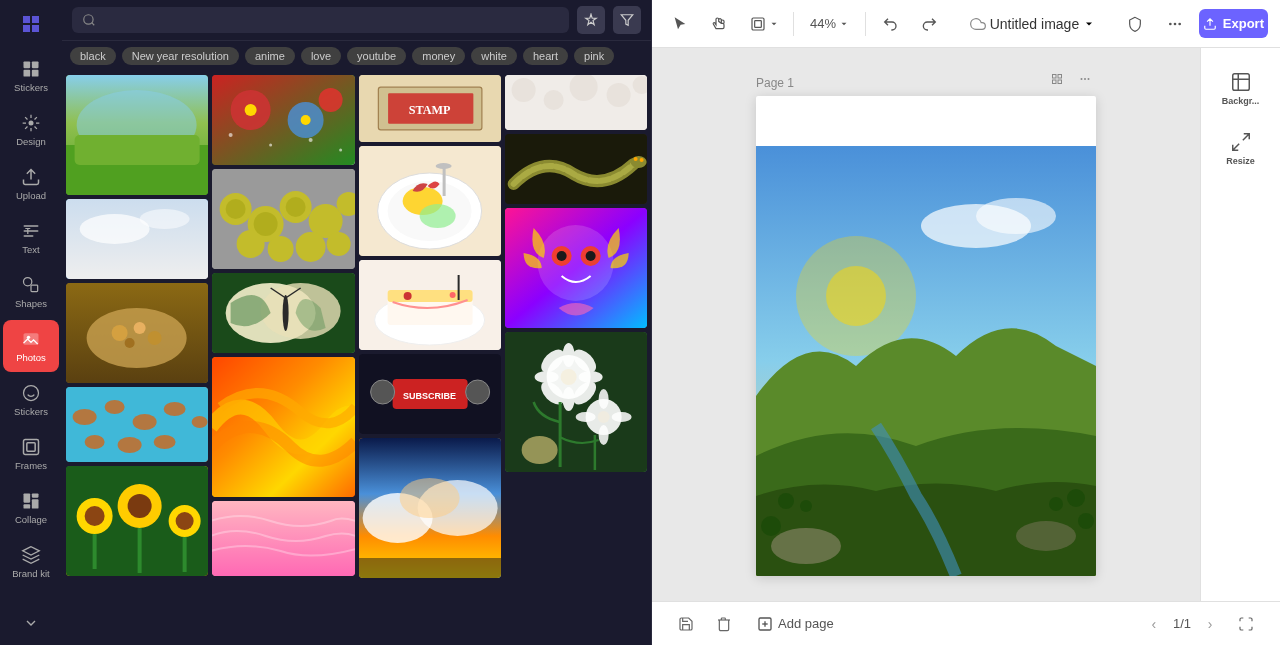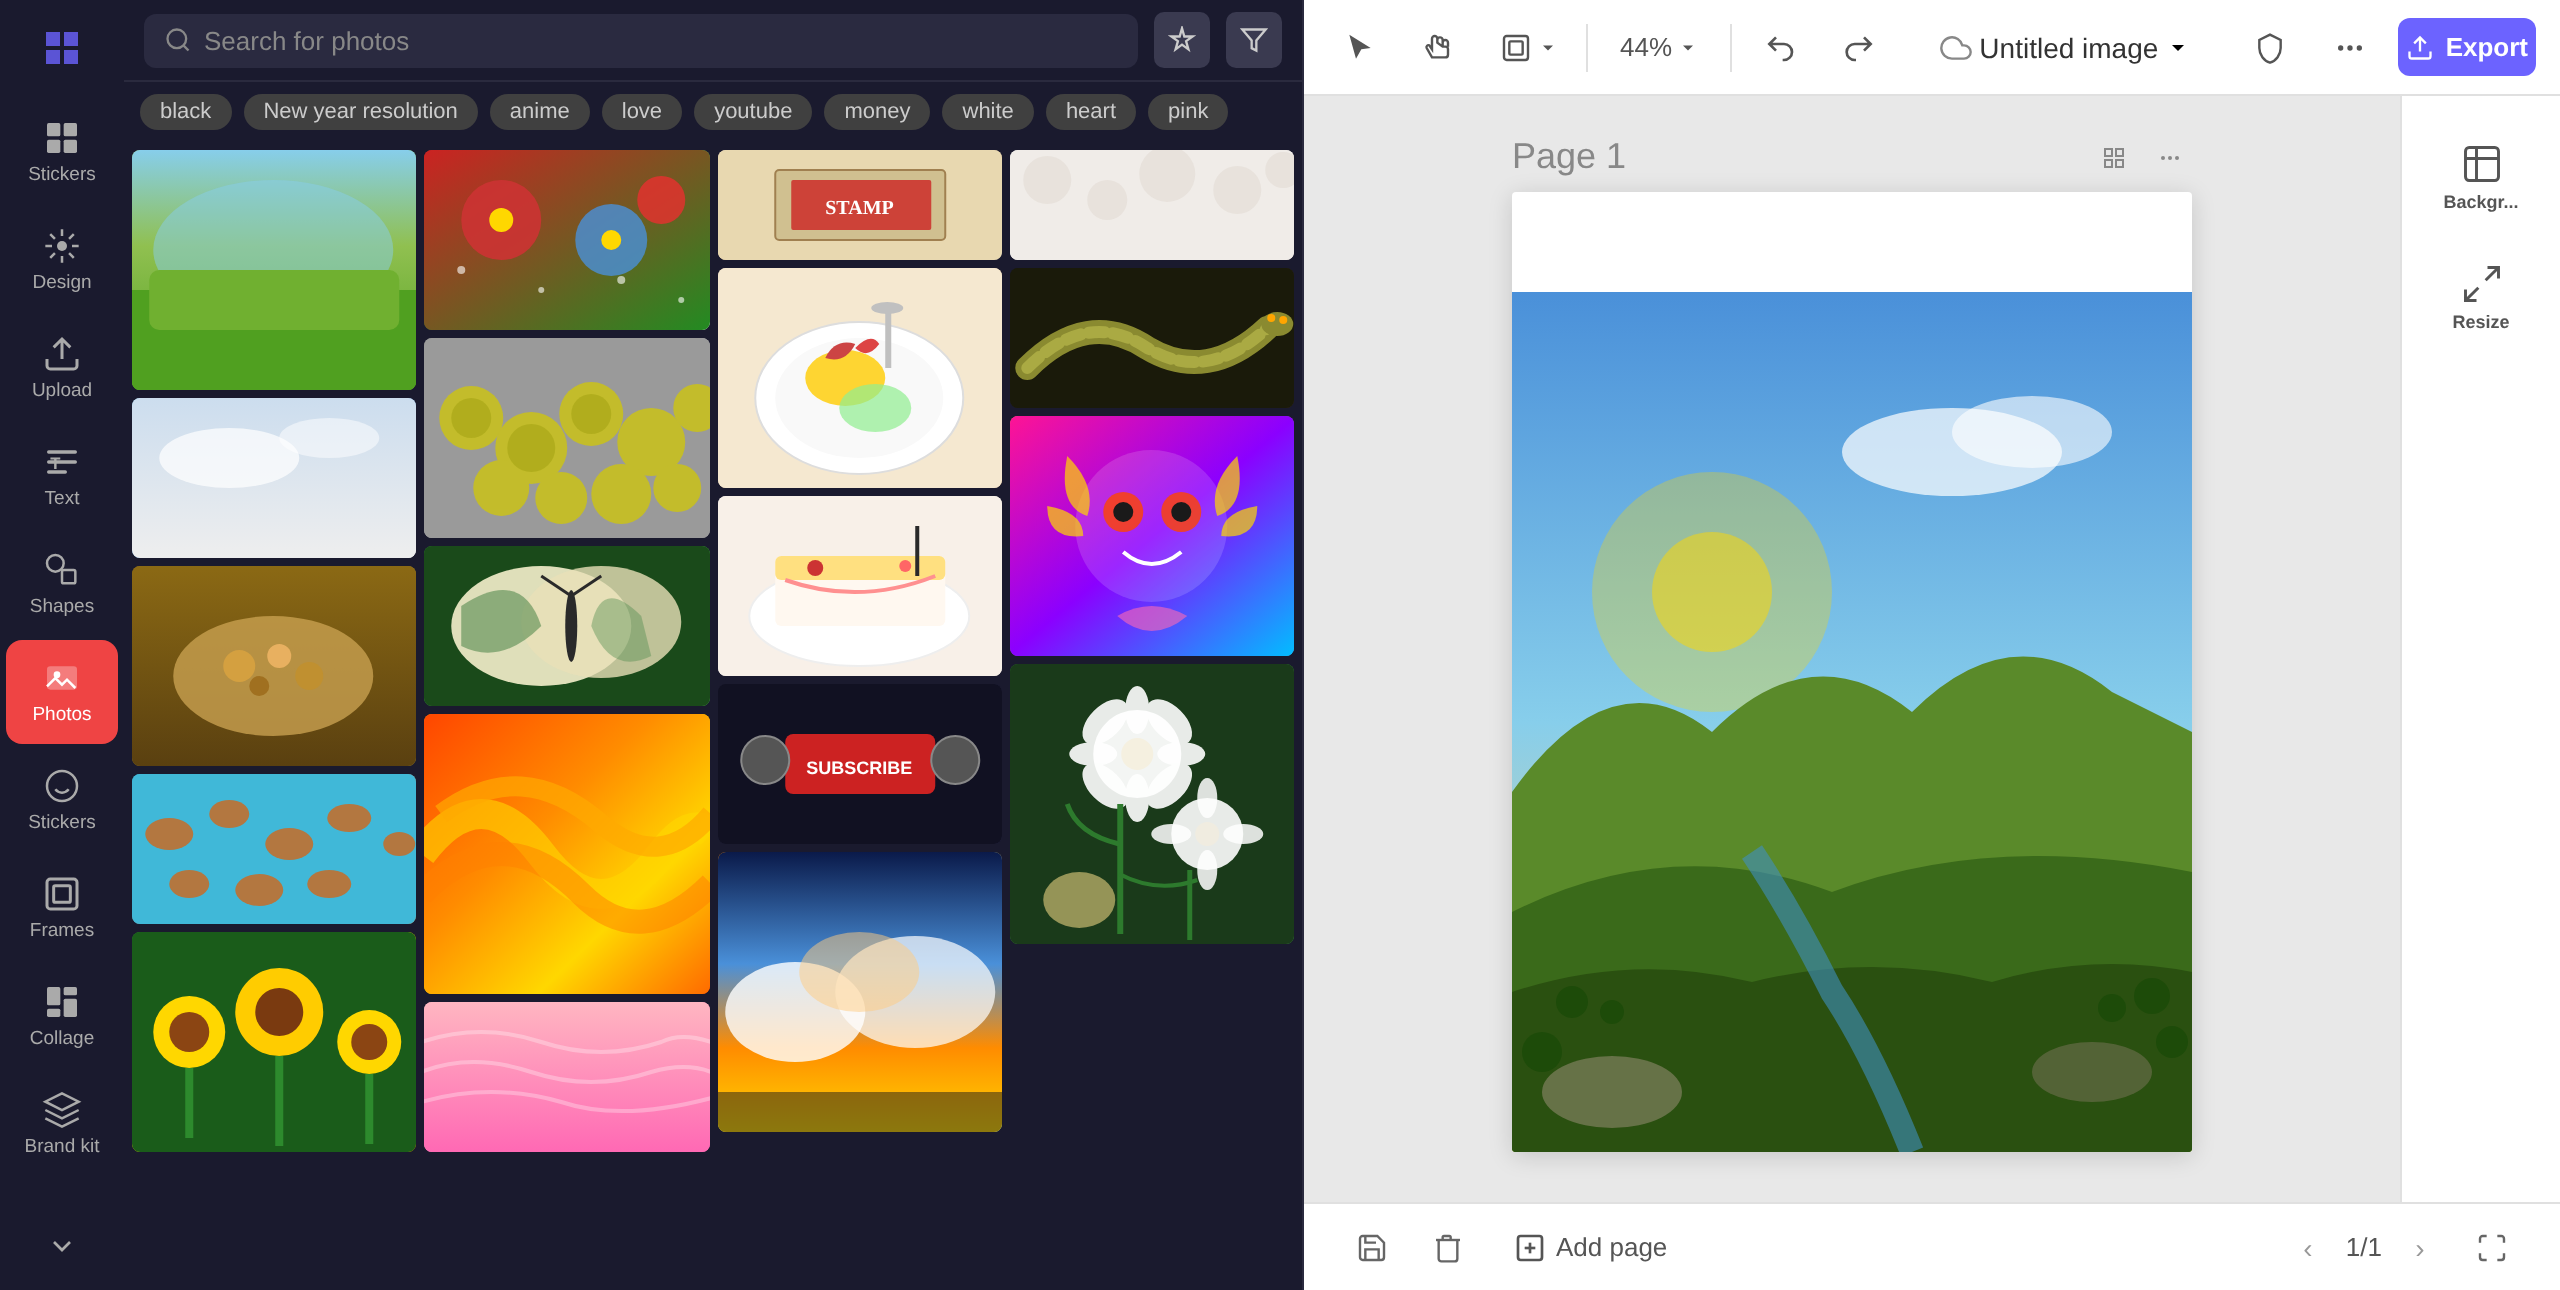--- a/index.html
+++ b/index.html
@@ -199,23 +199,23 @@
       align-items: flex-start;
       justify-content: center;
       padding: 20px;
       overflow: auto;
       background: #e8e8e8;
     }
     .page-container {
       position: relative;
     }
     .page-label {
-      font-size: 18px; color: #888;
+      font-size: 12px; color: #888;
       margin-bottom: 6px;
-      display: flex; align-items: flex-start; justify-content: space-between;
+      display: flex; align-items: flex-end; justify-content: space-between;
     }
     .page-label-right { display: flex; gap: 6px; align-items: center; }
     .page-canvas {
       width: 340px;
       height: 480px;
       background: #fff;
       border-radius: 2px;
       box-shadow: 0 2px 12px rgba(0,0,0,0.15);
       overflow: hidden;
       position: relative;
@@ -414,21 +414,20 @@
 </aside>
 
 <div class="photos-panel">
 
   <div class="search-bar">
     <div class="search-input-wrap">
       <svg width="14" height="14" viewBox="0 0 24 24" fill="none" stroke="#888" stroke-width="2">
         <circle cx="11" cy="11" r="8"></circle>
           <path d="M21 21l-4.35-4.35"></path>
       </svg>
-      <input type="text" placeholder="Search for photos" style="">
     </div>
     <button class="search-icon-btn">
       <svg width="14" height="14" viewBox="0 0 24 24" fill="none" stroke="currentColor" stroke-width="2">
         <path d="M12 2l2 7h7l-5.5 4 2 7L12 16l-5.5 4 2-7L3 9h7z"></path>
       </svg>
     </button>
     <button class="filter-btn">
       <svg width="14" height="14" viewBox="0 0 24 24" fill="none" stroke="currentColor" stroke-width="2">
         <path d="M22 3H2l8 9.46V19l4 2v-8.54L22 3z"></path>
       </svg>
@@ -624,21 +623,21 @@
             <path d="M0 20 Q30 10 60 20 Q90 30 120 20 Q130 15 145 20" stroke="white" stroke-width="2" fill="none"></path>
             <path d="M0 35 Q25 25 55 35 Q85 45 115 35 Q132 30 145 35" stroke="white" stroke-width="2" fill="none"></path>
             <path d="M0 50 Q35 40 70 50 Q100 60 145 48" stroke="white" stroke-width="2" fill="none"></path>
           </g>
         </svg>
       </div>
     </div>
 
     <div class="col">
 
-      <div class="photo-block bg-stamp" style="height:55px;">
+      <div class="photo-block bg-stamp" style="height:67px;">
         <svg width="100%" height="100%" viewBox="0 0 145 55" preserveAspectRatio="xMidYMid slice">
           <rect width="145" height="55" fill="#e8d8b0"></rect>
           <rect x="30" y="10" width="85" height="35" rx="2" fill="#d0c090" stroke="#a08050" stroke-width="1"></rect>
           <rect x="38" y="15" width="70" height="25" rx="1" fill="#cc2222" opacity="0.8"></rect>
           <text x="55" y="32" font-size="10" font-weight="bold" fill="white" font-family="serif">STAMP</text>
         </svg>
       </div>
 
       <div class="photo-block bg-food" style="height:110px;">
         <svg width="100%" height="100%" viewBox="0 0 145 110" preserveAspectRatio="xMidYMid slice">

